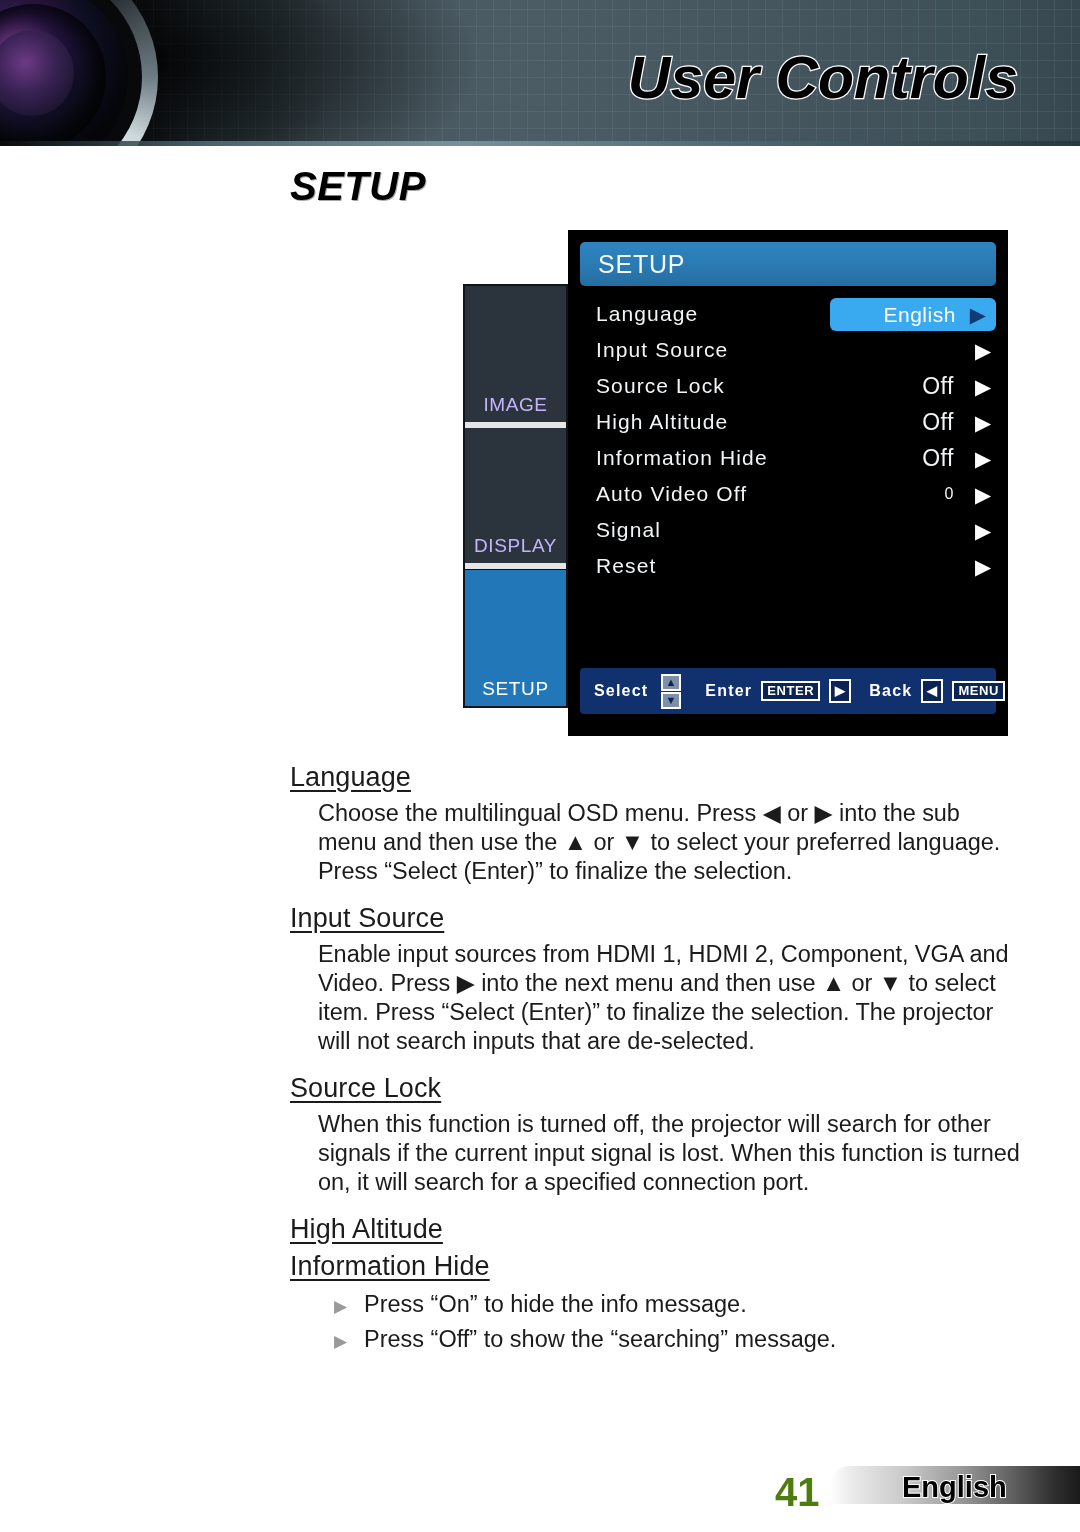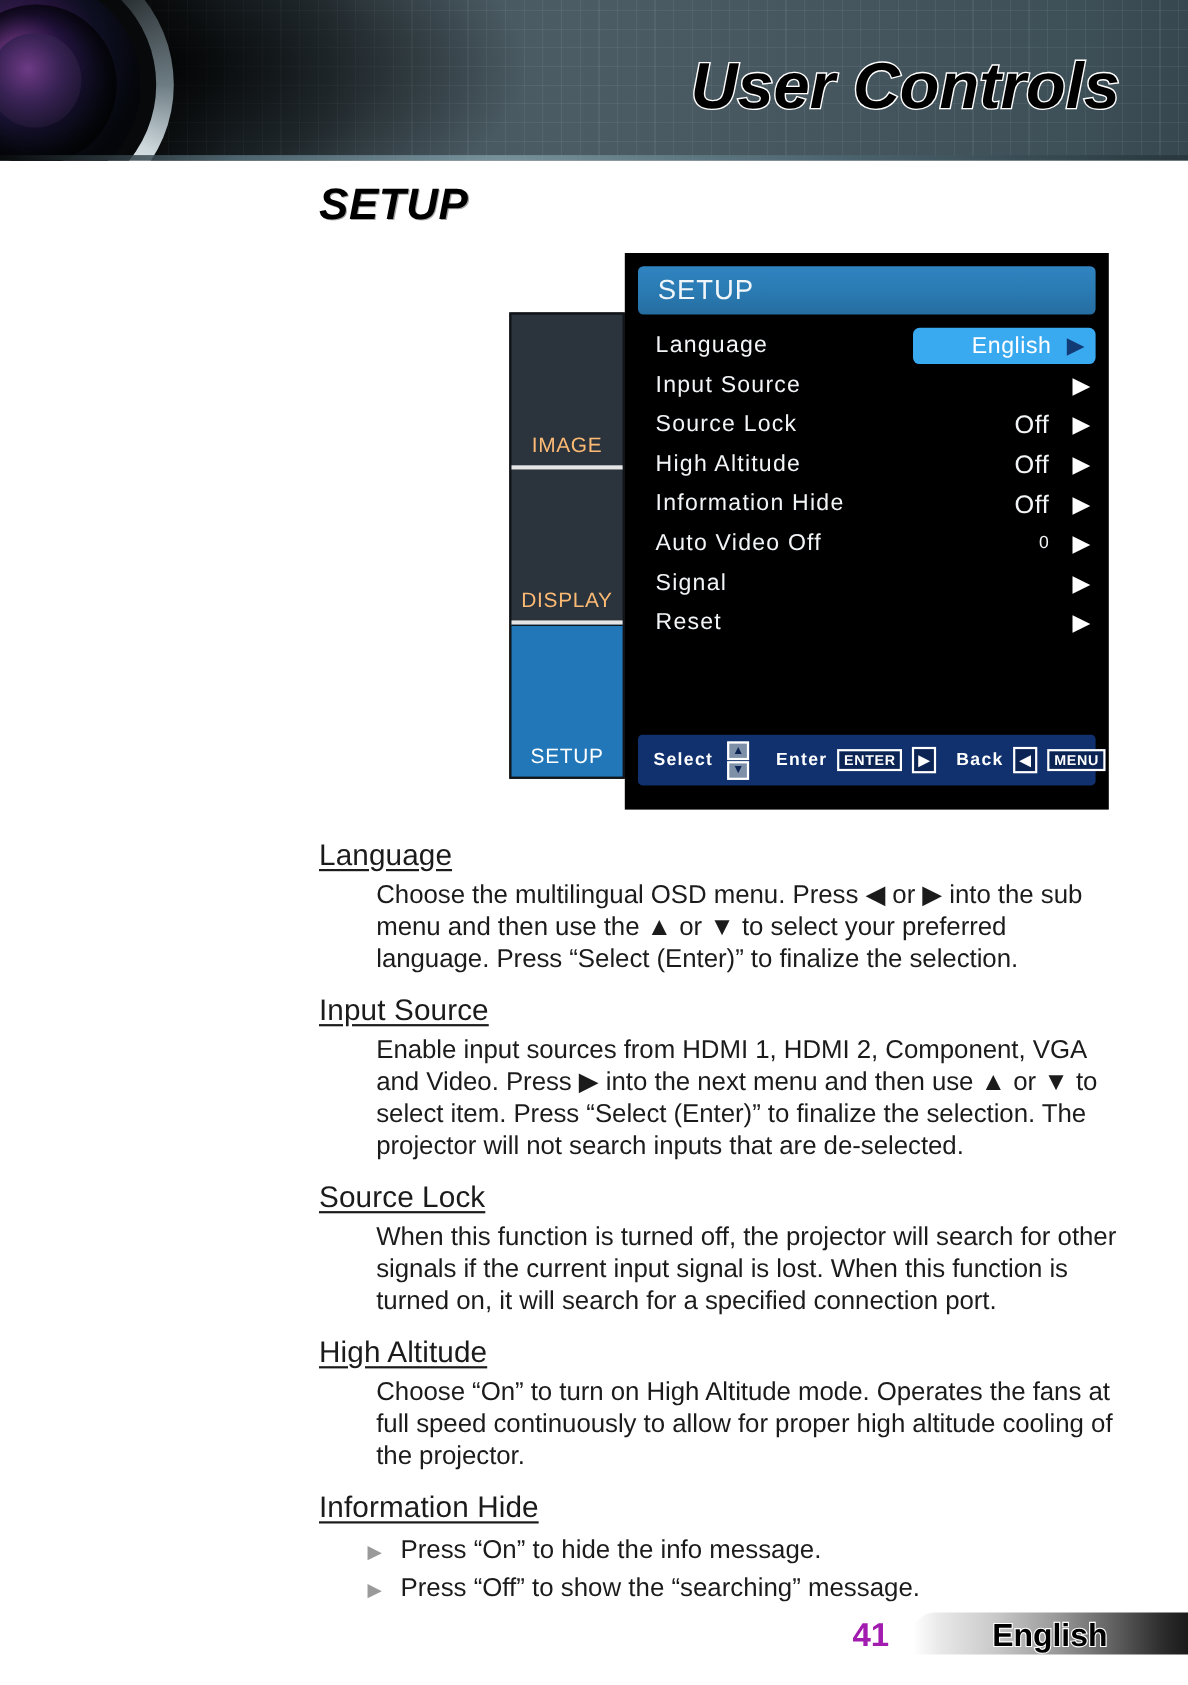--- a/index.html
+++ b/index.html
@@ -128,26 +128,26 @@
     left: 0; top: 54px;
     width: 105px; height: 424px;
     background: #0a0c0e;
     border: 2px solid #11151a;
     display: flex;
     flex-direction: column;
   }
   .osd-tab {
     flex: 1;
     background: #2b343c;
-    border-bottom: 4px solid #e5e5e5;
+    border-bottom: 6px solid #e5e5e5;
     display: flex;
     align-items: flex-end;
     justify-content: center;
     padding-bottom: 6px;
-    color: #fdba74;
+    color: #c4b5fd;
     font-size: 19px;
     letter-spacing: 0.6px;
   }
   .osd-tab:last-child { border-bottom: none; }
   .osd-tab.active {
     background: #2277b8;
     color: #ffffff;
     border-top: 1px solid #0a0c0e;
   }
 
@@ -282,21 +282,21 @@
     color: #1b1b1b;
     text-decoration: underline;
     text-underline-offset: 4px;
     margin-bottom: 6px;
     letter-spacing: .1px;
   }
   .sec-body {
     font-size: 23.5px;
     line-height: 29px;
     color: #1b1b1b;
-    margin-left: 52px;
+    margin-left: 28px;
     margin-bottom: 17px;
     letter-spacing: -0.05px;
   }
   .bullets {
     margin-left: 44px;
     margin-bottom: 10px;
   }
   .bullet-row {
     display: flex;
     align-items: baseline;
@@ -315,23 +315,23 @@
   
   .footer {
     position: absolute;
     left: 0; bottom: 22px;
     width: 1080px;
     height: 46px;
   }
   .page-number {
     position: absolute;
     left: 775px; top: 6px;
-    font-size: 30px;
-    font-weight: bold;
-    color: #a21caf;
+    font-size: 40px;
+    font-weight: bold;
+    color: #4d7c0f;
   }
   .footer-bar {
     position: absolute;
     left: 830px; top: 2px;
     width: 250px; height: 38px;
     background: linear-gradient(90deg, #ffffff 0%, #e8e8e8 10%, #c9c9c9 30%, #9a9a9a 52%, #5d5d5d 74%, #2e2e2e 90%, #1a1a1a 100%);
     border-top-left-radius: 19px;
     border-bottom-left-radius: 3px;
   }
   .footer-lang {
@@ -461,21 +461,20 @@
   <div class="sec-heading">Language</div>
   <div class="sec-body">Choose the multilingual OSD menu. Press ◀ or ▶ into the sub menu and then use the ▲ or ▼ to select your preferred language. Press “Select (Enter)” to finalize the selection.</div>
 
   <div class="sec-heading">Input Source</div>
   <div class="sec-body">Enable input sources from HDMI 1, HDMI 2, Component, VGA and Video. Press ▶ into the next menu and then use ▲ or ▼ to select item. Press “Select (Enter)” to finalize the selection. The projector will not search inputs that are de-selected.</div>
 
   <div class="sec-heading">Source Lock</div>
   <div class="sec-body">When this function is turned off, the projector will search for other signals if the current input signal is lost. When this function is turned on, it will search for a specified connection port.</div>
 
   <div class="sec-heading">High Altitude</div>
-  <div class="sec-body">Choose “On” to turn on High Altitude mode. Operates the fans at full speed continuously to allow for proper high altitude cooling of the projector.</div>
 
   <div class="sec-heading">Information Hide</div>
   <div class="bullets">
     <div class="bullet-row">
       <span class="bullet-mark">▶</span>
       <span>Press “On” to hide the info message.</span>
     </div>
     <div class="bullet-row">
       <span class="bullet-mark">▶</span>
       <span>Press “Off” to show the “searching” message.</span>

